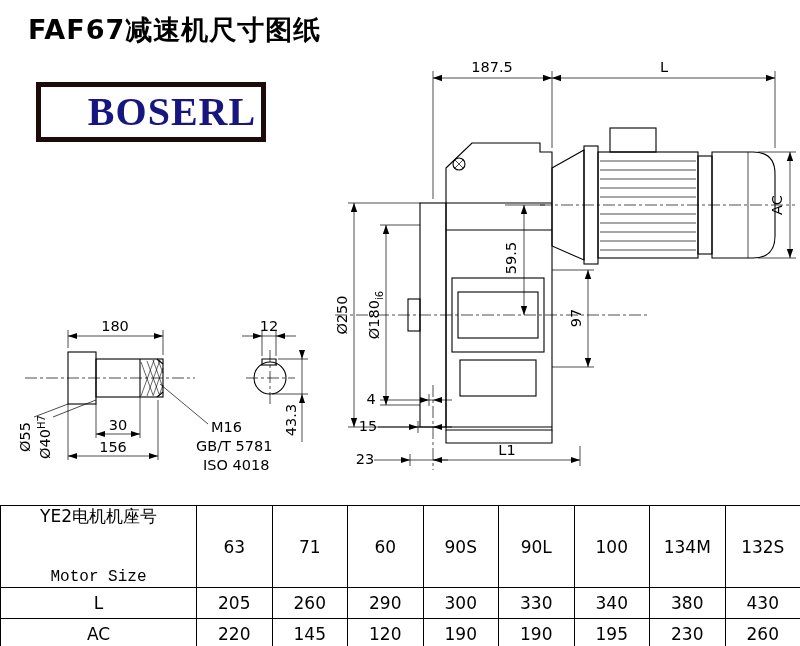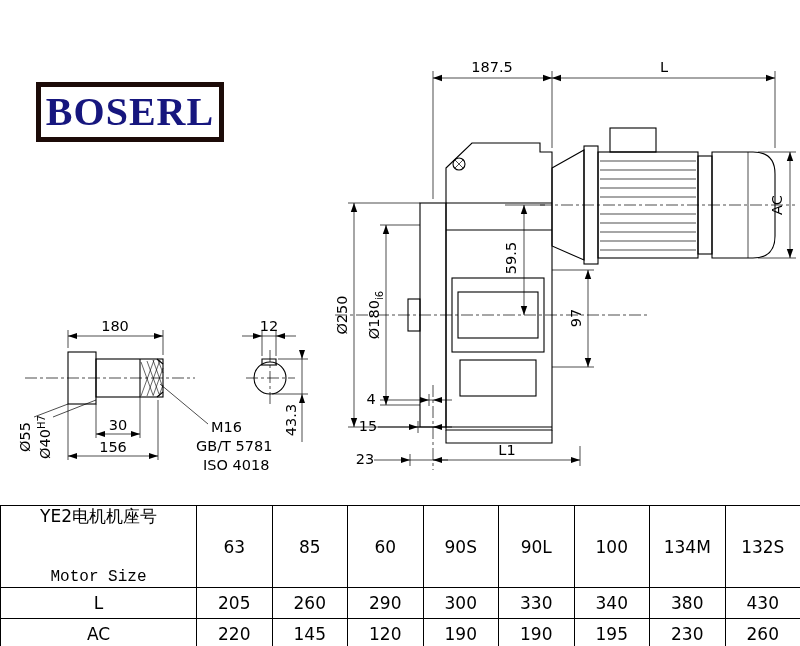--- a/index.html
+++ b/index.html
@@ -1,21 +1,21 @@
 <!DOCTYPE html>
 <html><head>
 <meta charset="utf-8">
 <style>
   html,body{margin:0;padding:0;background:#fff;}
   .page{position:relative;width:800px;height:646px;background:#fff;overflow:hidden;
         font-family:"DejaVu Sans",sans-serif;color:#000;}
   .title{position:absolute;left:28px;top:12px;font-size:27px;font-weight:bold;
          letter-spacing:1px;font-family:"DejaVu Sans",sans-serif;}
   .logo-box{position:absolute;left:36px;top:82px;width:178px;height:50px;
-            border:5px solid #1c0b08;background:#fff;display:flex;align-items:center;justify-content:center;}
+            border:5px solid #1c0b08;background:#fff;display:flex;align-items:center;justify-content:center;padding-left:42px;}
   .logo-text{font-family:"Liberation Serif",serif;font-weight:bold;font-size:40px;
              color:#16167e;letter-spacing:1px;line-height:1;}
   svg.drawing{position:absolute;left:0;top:0;}
   .ol{stroke:#000;stroke-width:1.1;fill:none;}
   .thin{stroke:#000;stroke-width:0.7;fill:none;}
   .hatch{stroke:#000;stroke-width:0.6;fill:none;}
   .cl{stroke:#000;stroke-width:0.7;fill:none;stroke-dasharray:12 3 3 3;}
   .arr{fill:#000;stroke:none;}
   svg text{font-family:"DejaVu Sans",sans-serif;font-size:14.5px;fill:#000;}
   table.dim-table{position:absolute;left:0;top:505px;width:800px;border-collapse:collapse;
@@ -26,20 +26,21 @@
   tr.drow td{height:30px;}
   .hdr-cn{font-size:17px;line-height:1.25;}
   .hdr-en{font-size:16px;line-height:1.2;font-family:"Liberation Mono",monospace;margin-top:41px;}
   col.c0{width:196px;} col.cv{width:75.5px;}
 </style>
 </head>
 <body>
 
 <div class="page">
 
+  <div class="title">FAF67减速机尺寸图纸</div>
 
   <div class="logo-box">
     <span class="logo-text">BOSERL</span>
   </div>
 
   <svg class="drawing" width="800" height="505" viewBox="0 0 800 505">
 
     <g class="cl">
       <line x1="335" y1="315" x2="650" y2="315"></line>
       <line x1="540" y1="205" x2="795" y2="205"></line>
@@ -237,21 +238,21 @@
         <col class="cv">
         <col class="cv">
       </colgroup>
     <tbody>
       <tr class="hrow">
         <td>
           <div class="hdr-cn">YE2电机机座号</div>
           <div class="hdr-en">Motor Size</div>
         </td>
         <td>63</td>
-        <td>85</td>
+        <td>71</td>
         <td>60</td>
         <td>90S</td>
         <td>90L</td>
         <td>100</td>
         <td>134M</td>
         <td>132S</td>
       </tr>
       <tr class="drow">
         <td>L</td>
         <td>205</td>

